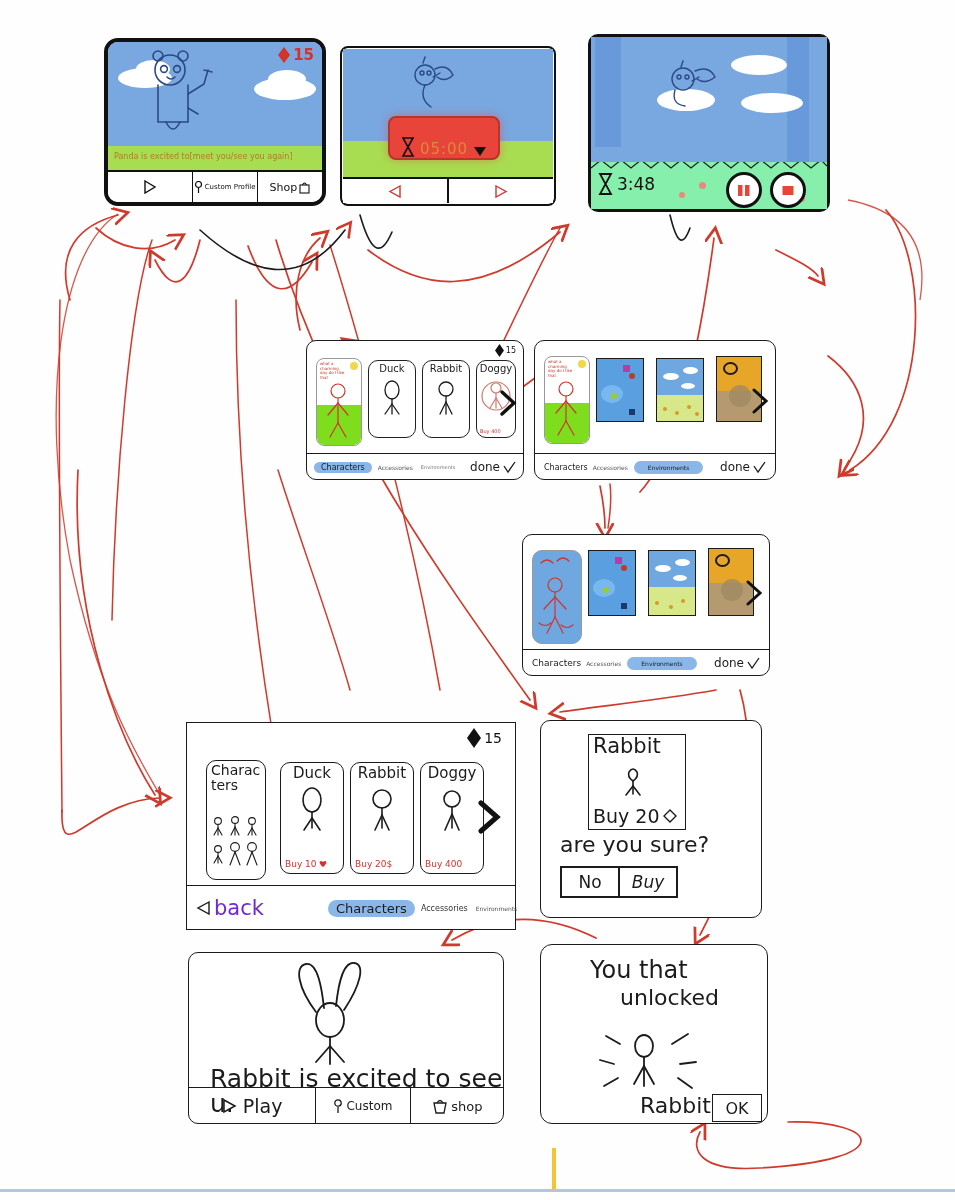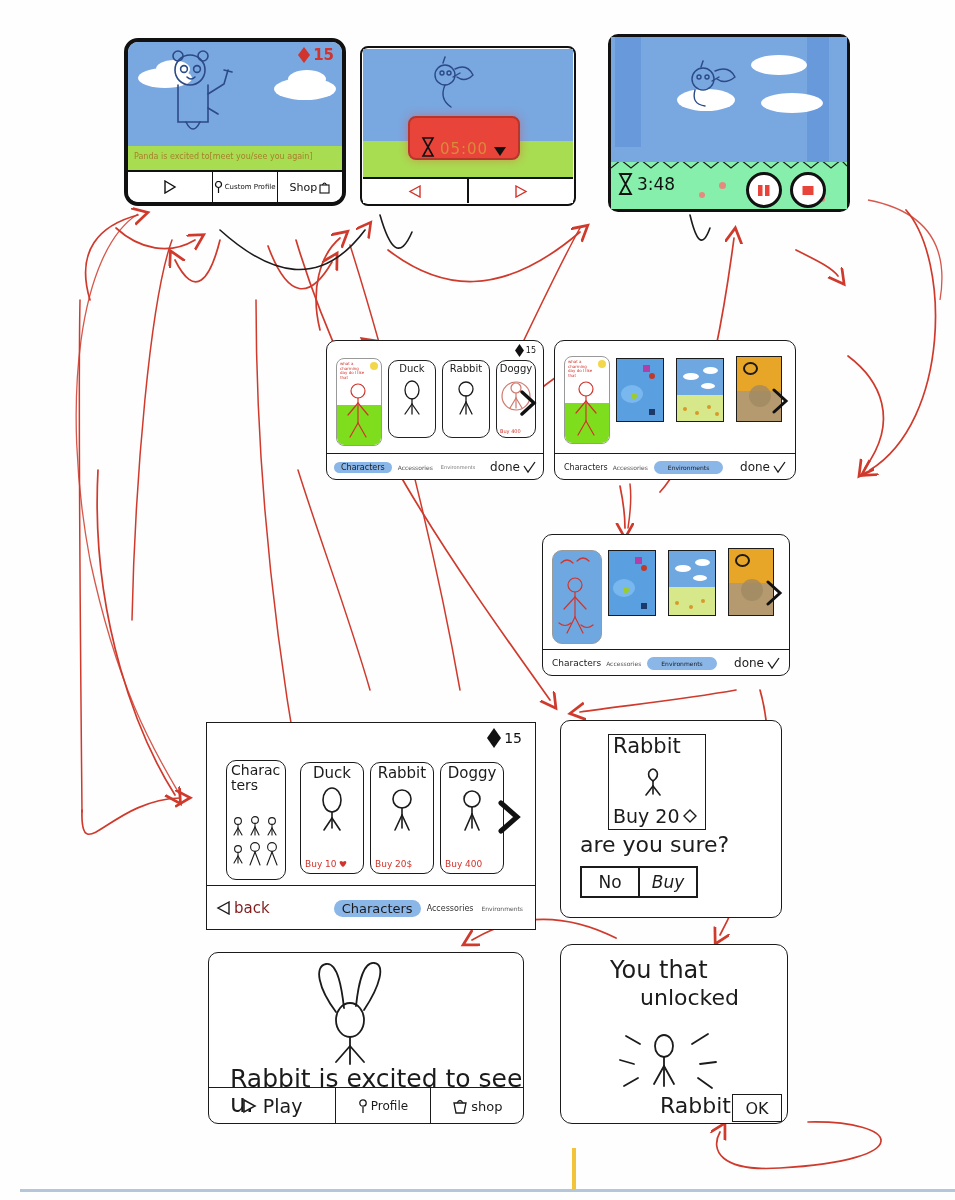--- a/index.html
+++ b/index.html
@@ -1,21 +1,21 @@
 <!DOCTYPE html>
 <html><head>
 <meta charset="utf-8">
 <style>
   html,body{margin:0;padding:0;}
   body{
     width:955px;height:1200px;position:relative;overflow:hidden;
     background:#fefefe;
     font-family:"DejaVu Sans",sans-serif;
   }
-  .stage{position:absolute;inset:0;margin-left:20px;}
+  .stage{position:absolute;inset:0;}
   svg.layer{position:absolute;left:0;top:0;width:955px;height:1200px;overflow:visible;}
   svg.flow{z-index:5;pointer-events:none;}
   .scr{position:absolute;z-index:10;}
 
   
   #s1{left:104px;top:38px;width:222px;height:168px;}
   .sk-border{position:absolute;inset:0;border:4px solid #111;border-radius:14px;box-sizing:border-box;}
   .sky{position:absolute;left:4px;top:4px;right:4px;height:104px;background:#79a7e0;border-radius:10px 10px 0 0;overflow:hidden;}
   .grass{position:absolute;left:4px;right:4px;top:108px;height:44px;background:#a8dd52;overflow:hidden;}
   .navbar{position:absolute;left:4px;right:4px;bottom:4px;height:30px;background:#fff;border-top:2px solid #111;display:flex;align-items:center;border-radius:0 0 10px 10px;}
@@ -510,21 +510,21 @@
 
     <svg width="26" height="34" style="position:absolute;right:14px;top:78px;">
         <path d="M5,3 L21,17 L5,31" fill="none" stroke="#111" stroke-width="5" stroke-linecap="round"></path>
       </svg>
 
     <div style="position:absolute;left:0;right:0;bottom:0;height:44px;border-top:1.6px solid #1b1b1b;display:flex;align-items:center;padding:0 10px;">
       <span style="display:flex;align-items:center;gap:3px;">
         <svg width="15" height="14">
             <path d="M13,1 L2,7 L13,13 Z" fill="none" stroke="#1b1b1b" stroke-width="1.4"></path>
           </svg>
-        <span style="font-size:15px;color:#7f1d1d;">back</span>
+        <span style="font-size:21px;color:#6d28d9;">back</span>
       </span>
       <span class="pill" style="font-size:13px;margin-left:64px;padding:1px 8px;">Characters</span>
       <span style="font-size:8px;color:#333;margin-left:6px;">Accessories</span>
       <span style="font-size:6px;color:#555;margin-left:8px;">Environments</span>
     </div>
   </div>
 
   <div class="scr" id="s9" style="left:540px;top:720px;width:222px;height:198px;">
     <div style="position:absolute;inset:0;border:1.8px solid #1b1b1b;border-radius:10px;background:#fff;"></div>
     <div style="position:absolute;left:48px;top:14px;width:96px;height:94px;border:1.6px solid #1b1b1b;background:#fff;">
@@ -591,21 +591,21 @@
         <svg width="16" height="16">
             <path d="M3,2 L14,8 L3,14 Z" fill="none" stroke="#1b1b1b" stroke-width="1.5"></path>
           </svg>
         <span style="font-size:19px;color:#1b1b1b;">Play</span>
       </div>
       <div style="flex:1.1;display:flex;align-items:center;justify-content:center;gap:3px;border-right:1.8px solid #1b1b1b;">
         <svg width="10" height="15">
             <circle cx="5" cy="4" r="3.2" fill="none" stroke="#1b1b1b" stroke-width="1.3"></circle>
             <path d="M5,8 L5,14" stroke="#1b1b1b" stroke-width="1.3"></path>
           </svg>
-        <span style="font-size:12px;color:#1b1b1b;">Profile</span>
+        <span style="font-size:12px;color:#1b1b1b;">Custom</span>
       </div>
       <div style="flex:1.1;display:flex;align-items:center;justify-content:center;gap:3px;">
         <svg width="16" height="17">
             <path d="M2,5 L14,5 L12,15 L4,15 Z" fill="none" stroke="#1b1b1b" stroke-width="1.3"></path>
             <path d="M5,5 q3,-5 6,0" fill="none" stroke="#1b1b1b" stroke-width="1.3"></path>
           </svg>
         <span style="font-size:13px;color:#1b1b1b;">shop</span>
       </div>
     </div>
   </div>

